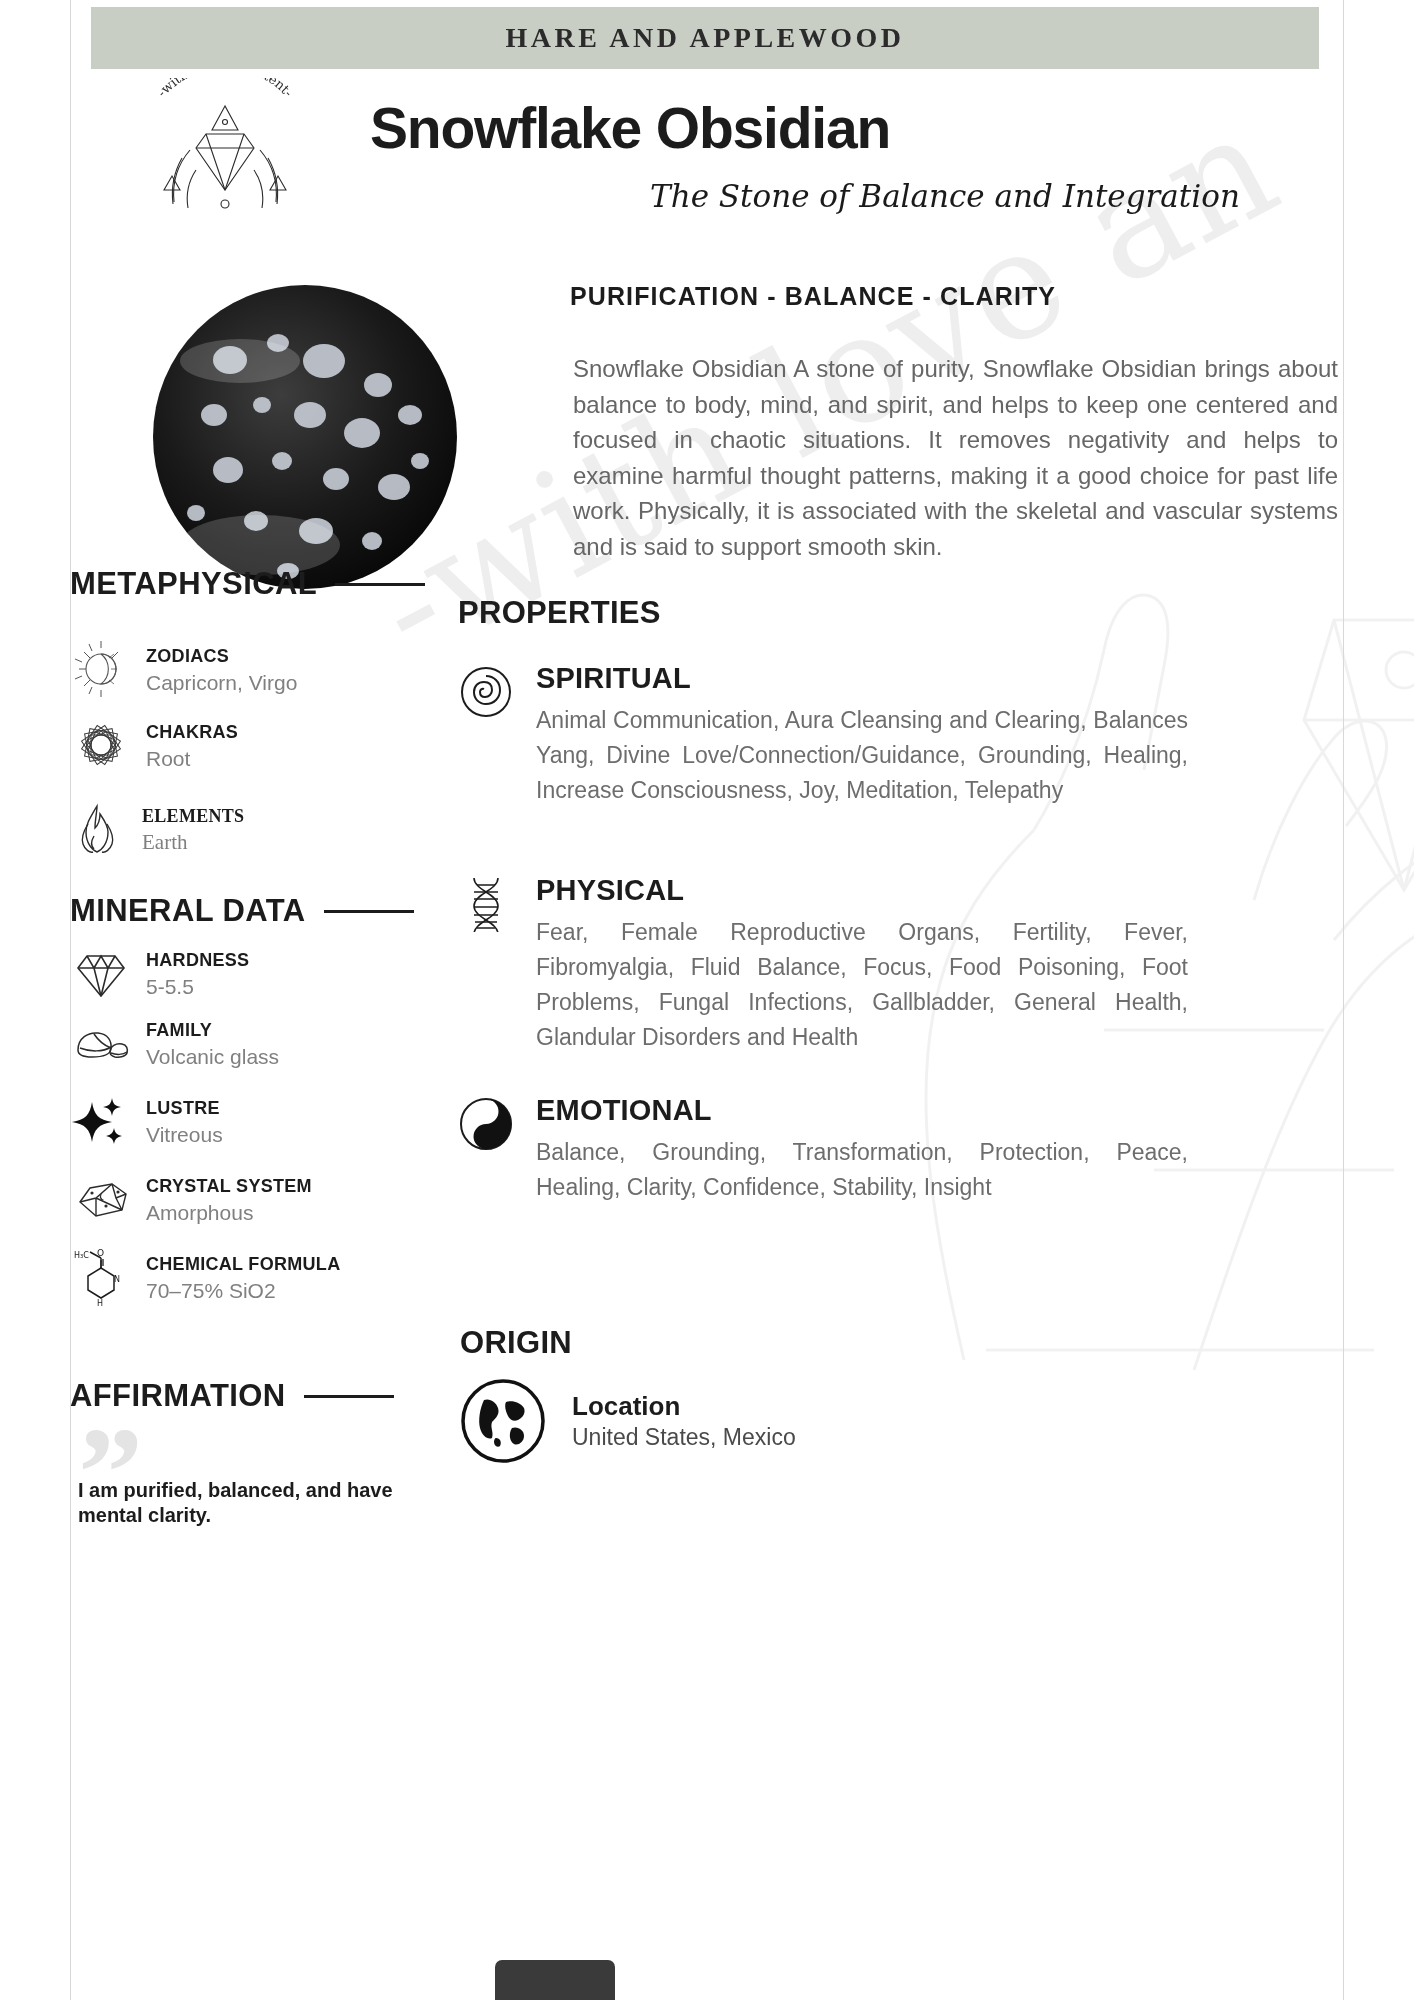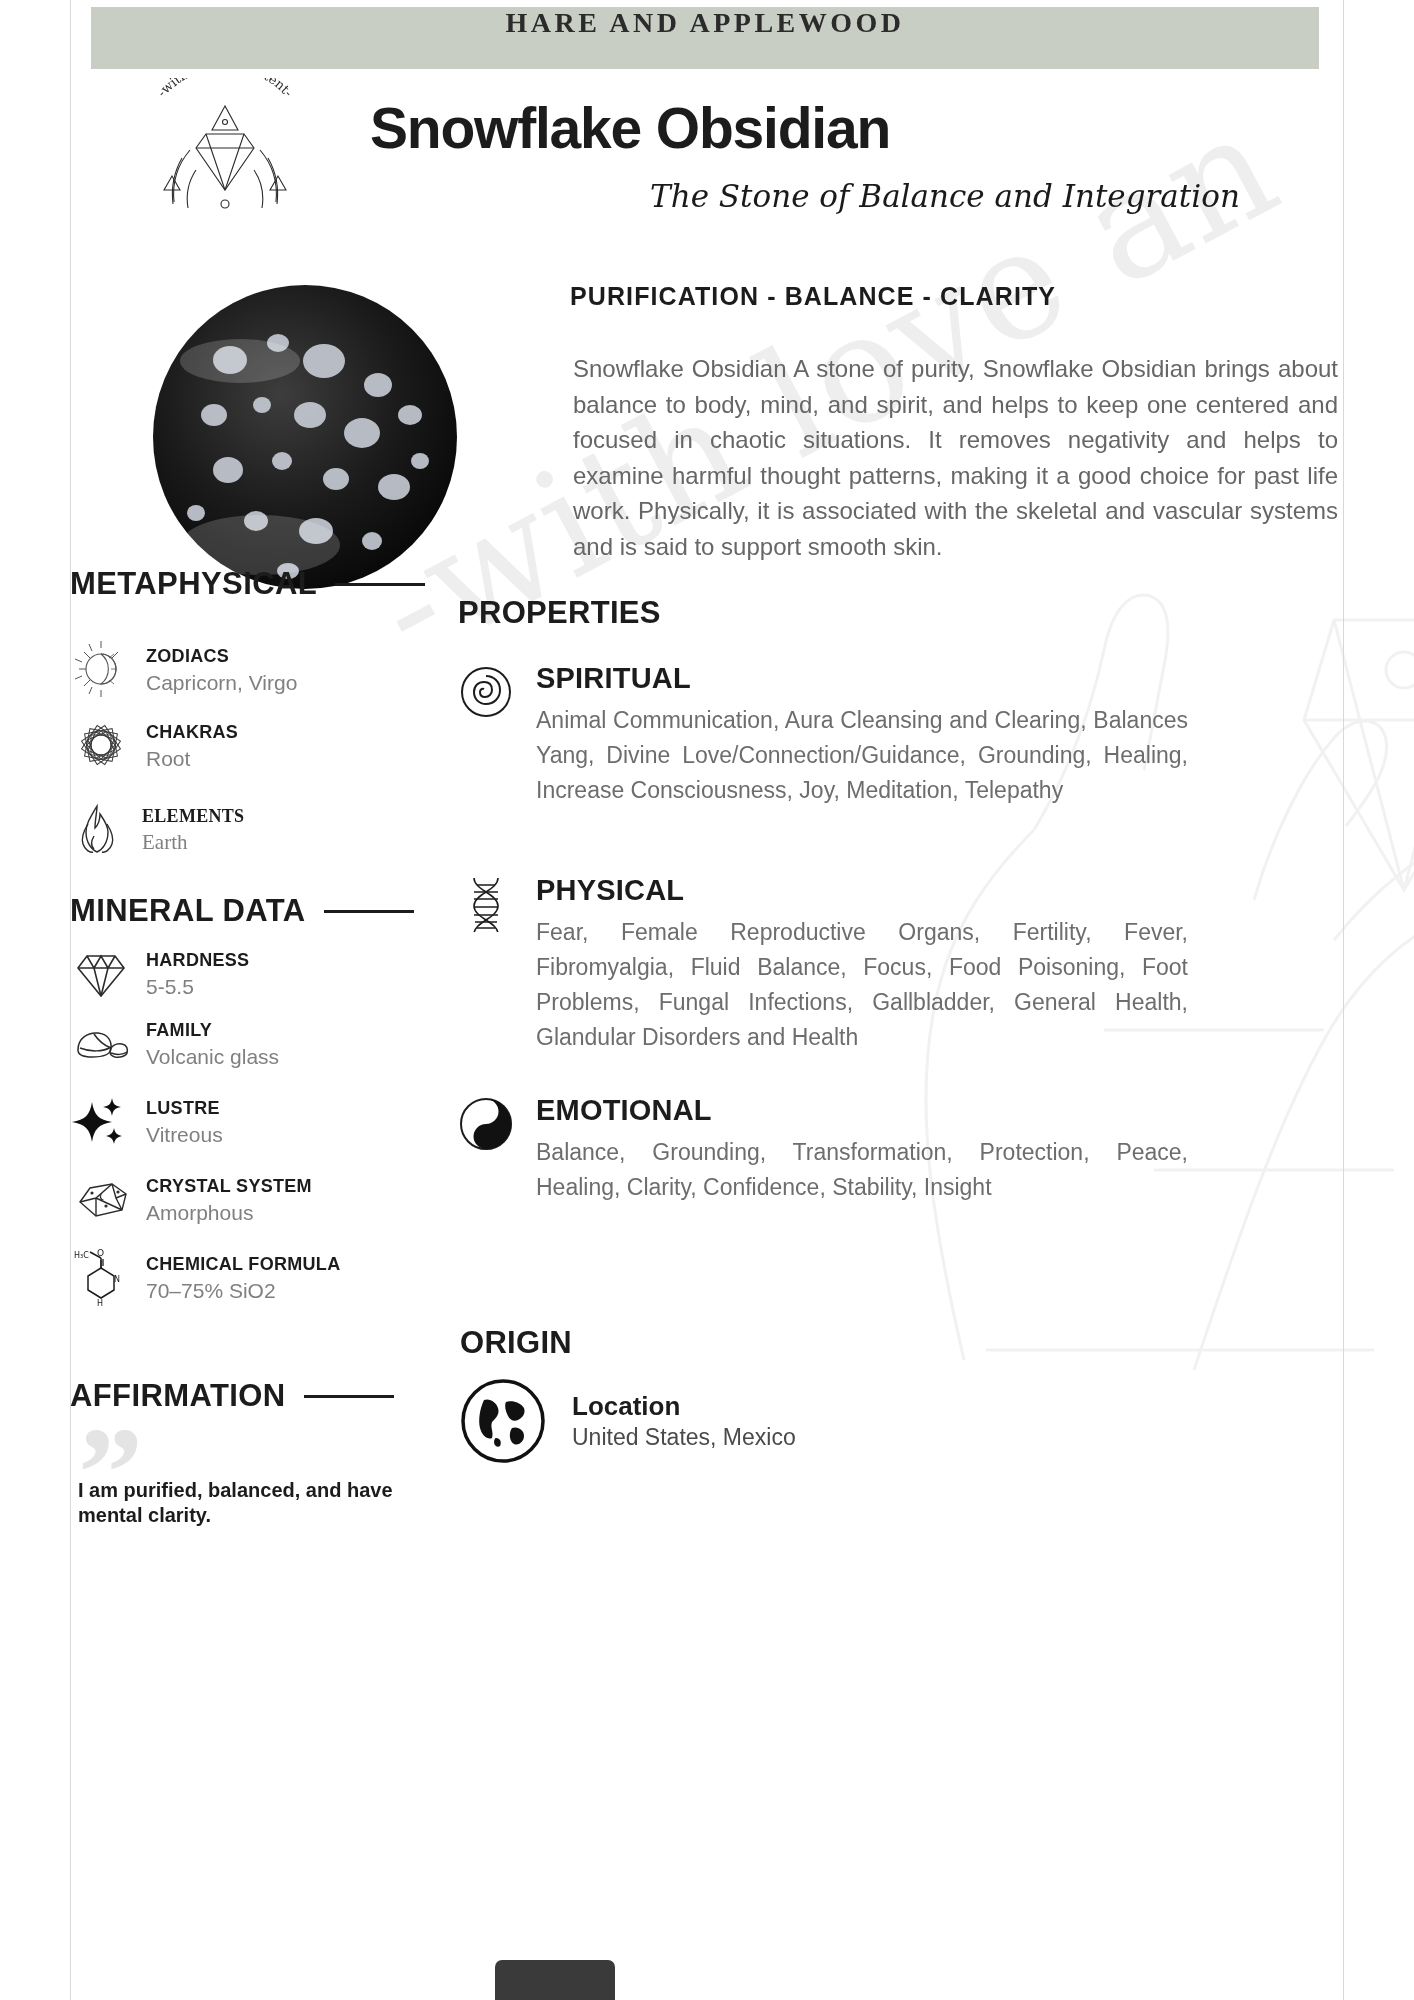--- a/index.html
+++ b/index.html
@@ -55,21 +55,21 @@
   .side-rule.left  { left: 70px; }
   .side-rule.right { left: 1343px; }
 
   
   .brand-bar {
     position: absolute;
     left: 91px; top: 7px;
     width: 1228px; height: 62px;
     background: #c9cec5;
     display: flex;
-    align-items: flex-start;
+    align-items: center;
     justify-content: center;
   }
   .brand-bar .brand-name {
     font-family: "Liberation Serif", serif;
     font-size: 28px;
     font-weight: 700;
     letter-spacing: 3.5px;
     color: #2b2b2b;
   }
 

